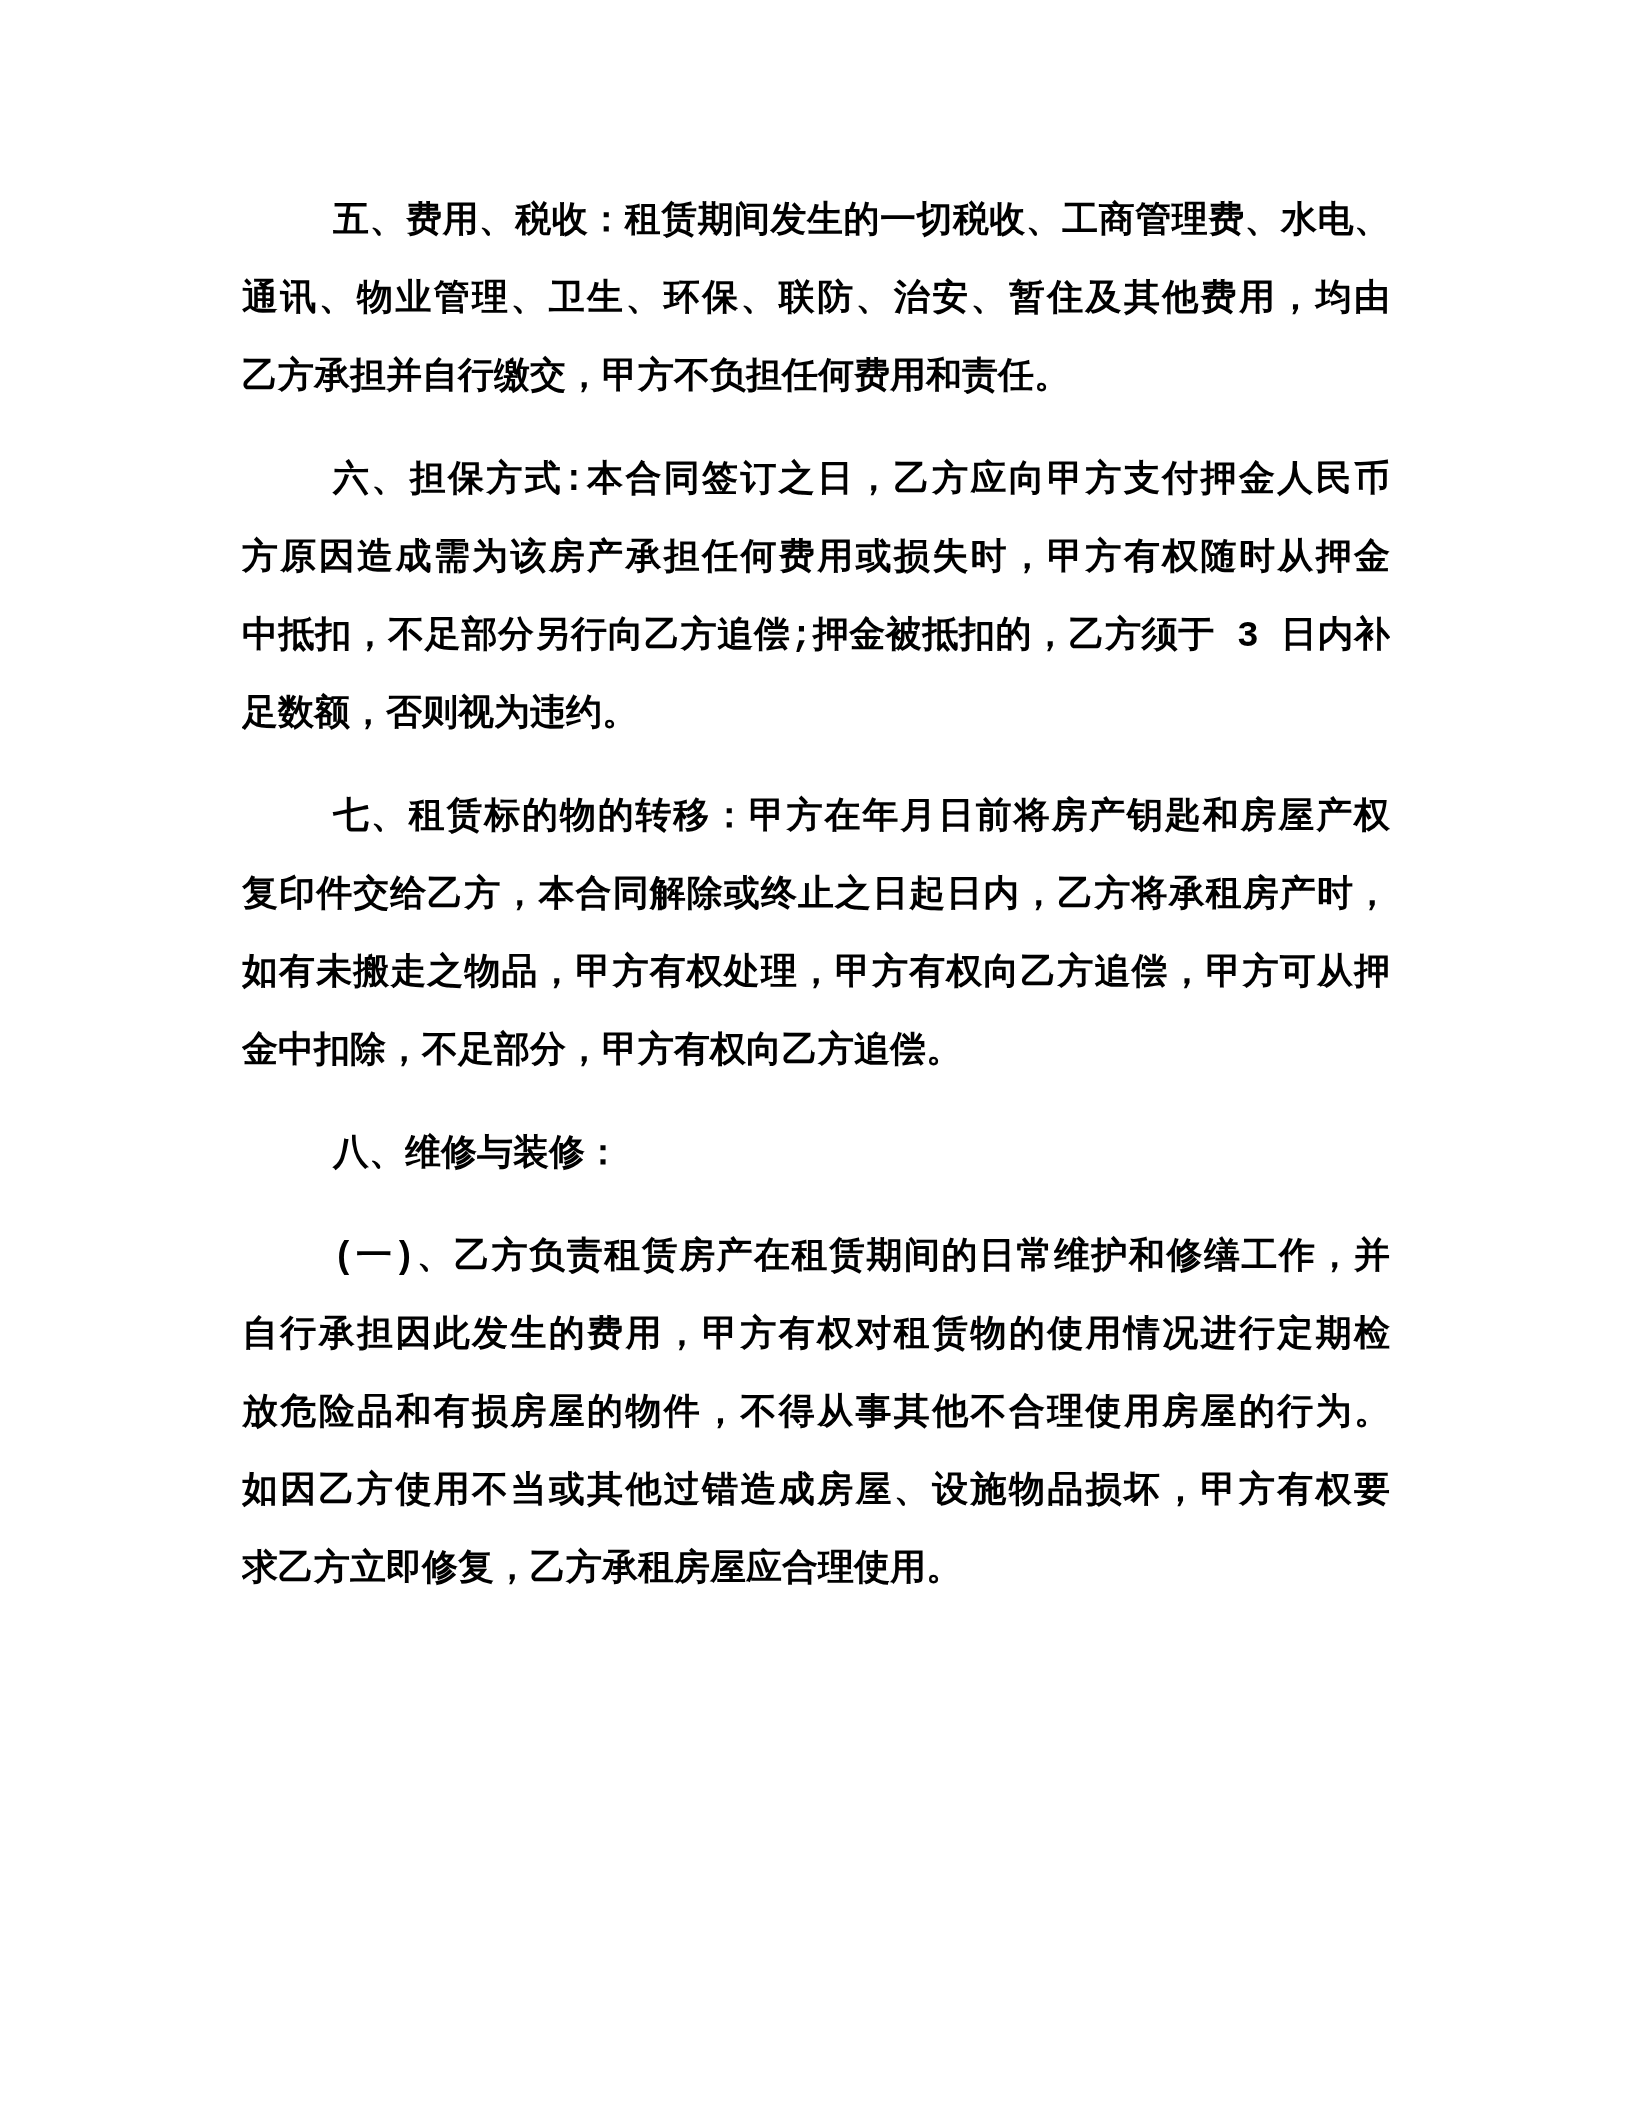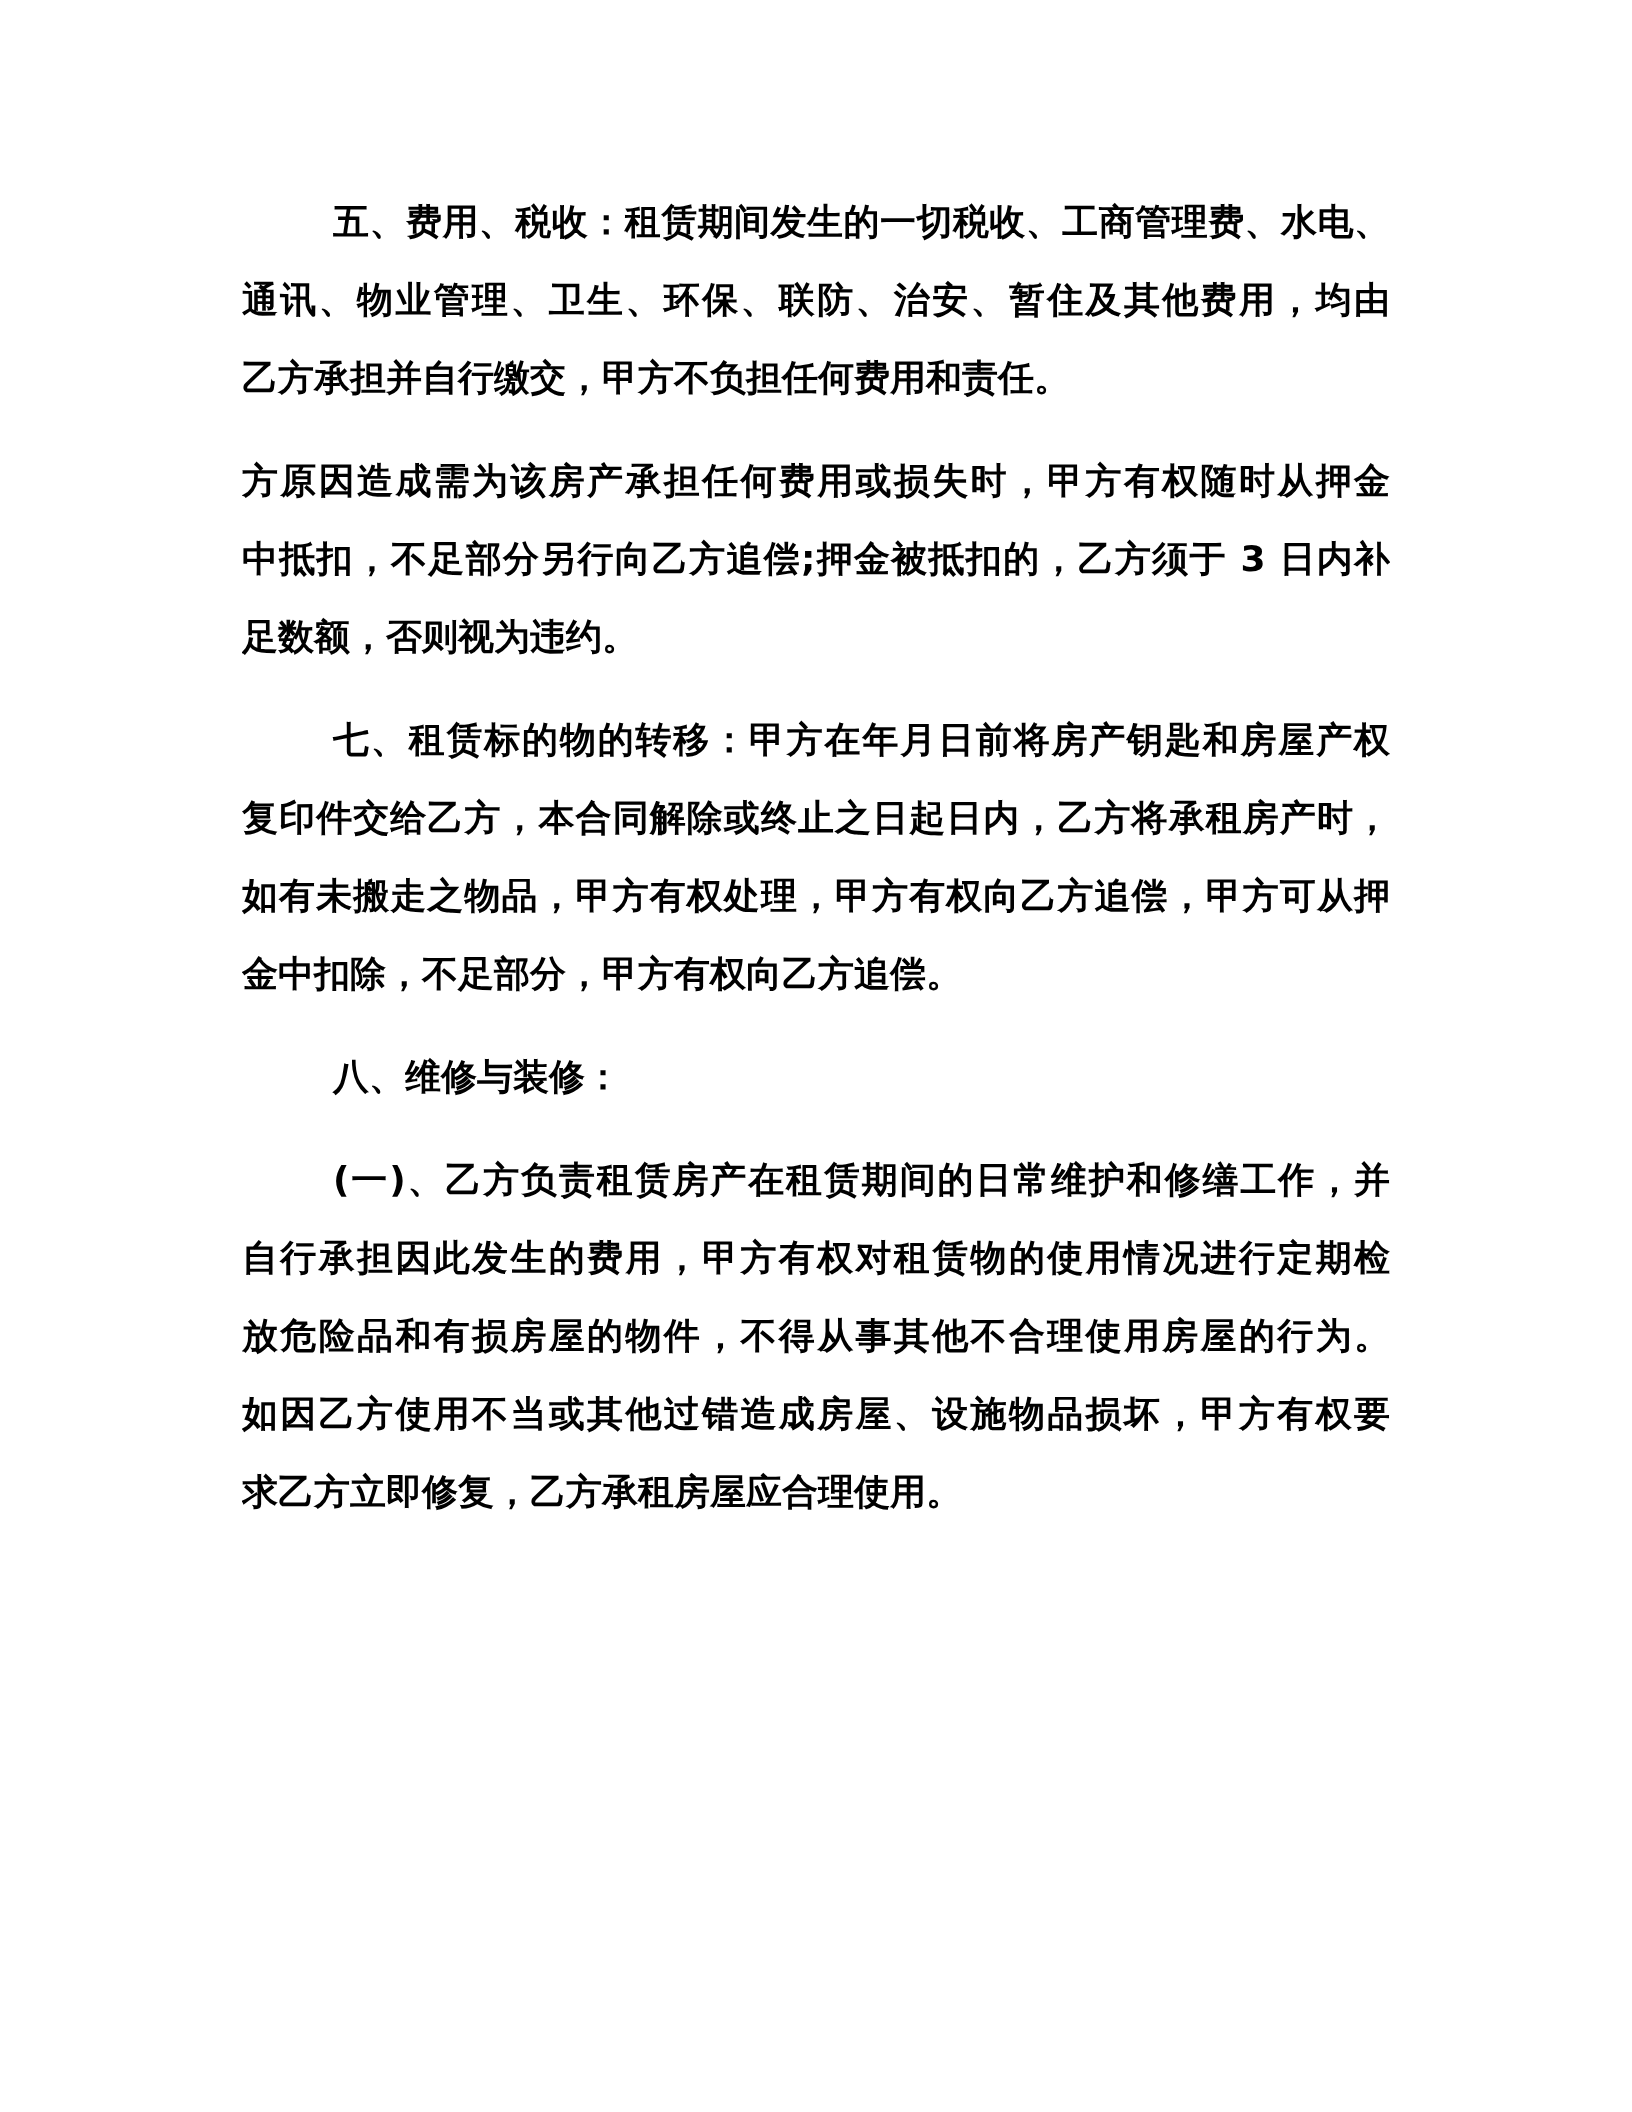--- a/index.html
+++ b/index.html
@@ -27,20 +27,21 @@
   .para {
     margin: 0 0 25px 0;
     padding: 0;
   }
   .line {
     height: 78px;
     line-height: 78px;
     text-align: justify;
     text-align-last: justify;
     overflow: hidden;
+    font-family: Liberation Mono, monospace;
   }
   .line.indent {
     text-indent: 91px;
   }
   .line.last {
     text-align: left;
     text-align-last: left;
     white-space: nowrap;
   }
 </style>
@@ -50,20 +51,21 @@
 <div class="page">
   <div class="content">
 
     <div class="para">
       <div class="line indent">五、费用、税收：租赁期间发生的一切税收、工商管理费、水电、</div>
       <div class="line">通讯、物业管理、卫生、环保、联防、治安、暂住及其他费用，均由</div>
       <div class="line last">乙方承担并自行缴交，甲方不负担任何费用和责任。</div>
     </div>
 
     <div class="para">
+      <div class="line indent">六、担保方式:本合同签订之日，乙方应向甲方支付押金人民币</div>
       <div class="line">方原因造成需为该房产承担任何费用或损失时，甲方有权随时从押金</div>
       <div class="line">中抵扣，不足部分另行向乙方追偿;押金被抵扣的，乙方须于 3 日内补</div>
       <div class="line last">足数额，否则视为违约。</div>
     </div>
 
     <div class="para">
       <div class="line indent">七、租赁标的物的转移：甲方在年月日前将房产钥匙和房屋产权</div>
       <div class="line">复印件交给乙方，本合同解除或终止之日起日内，乙方将承租房产时，</div>
       <div class="line">如有未搬走之物品，甲方有权处理，甲方有权向乙方追偿，甲方可从押</div>
       <div class="line last">金中扣除，不足部分，甲方有权向乙方追偿。</div>

